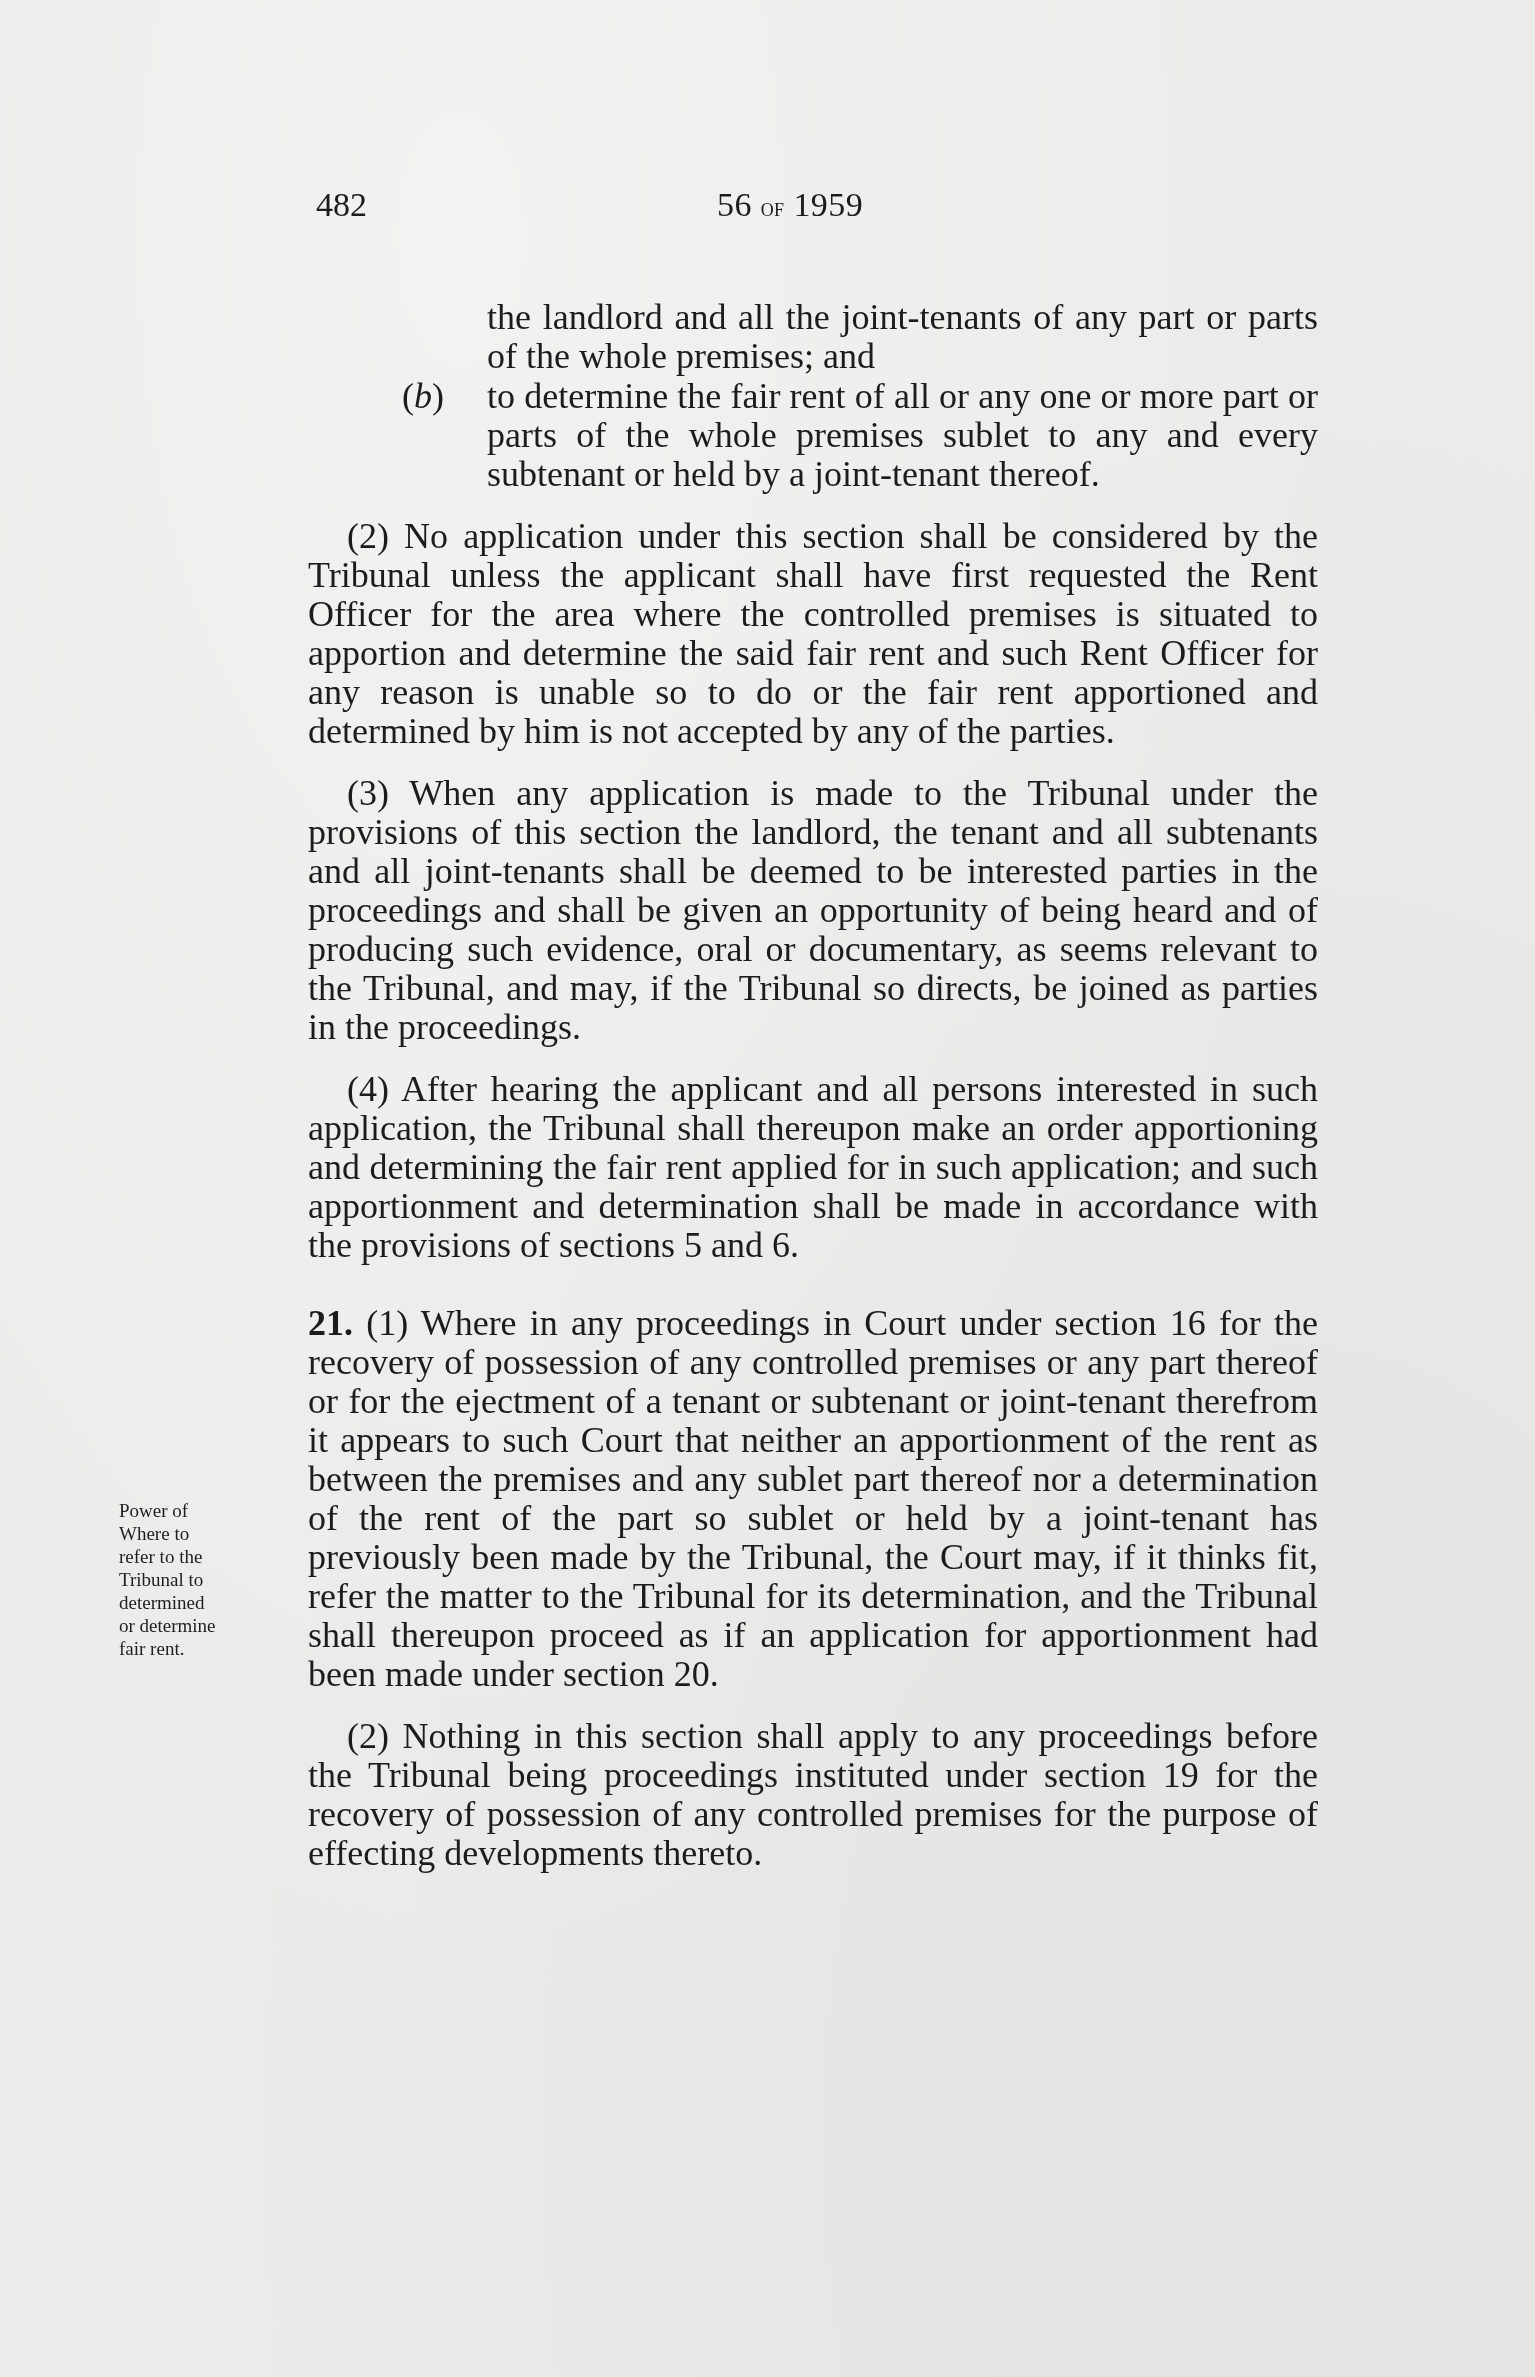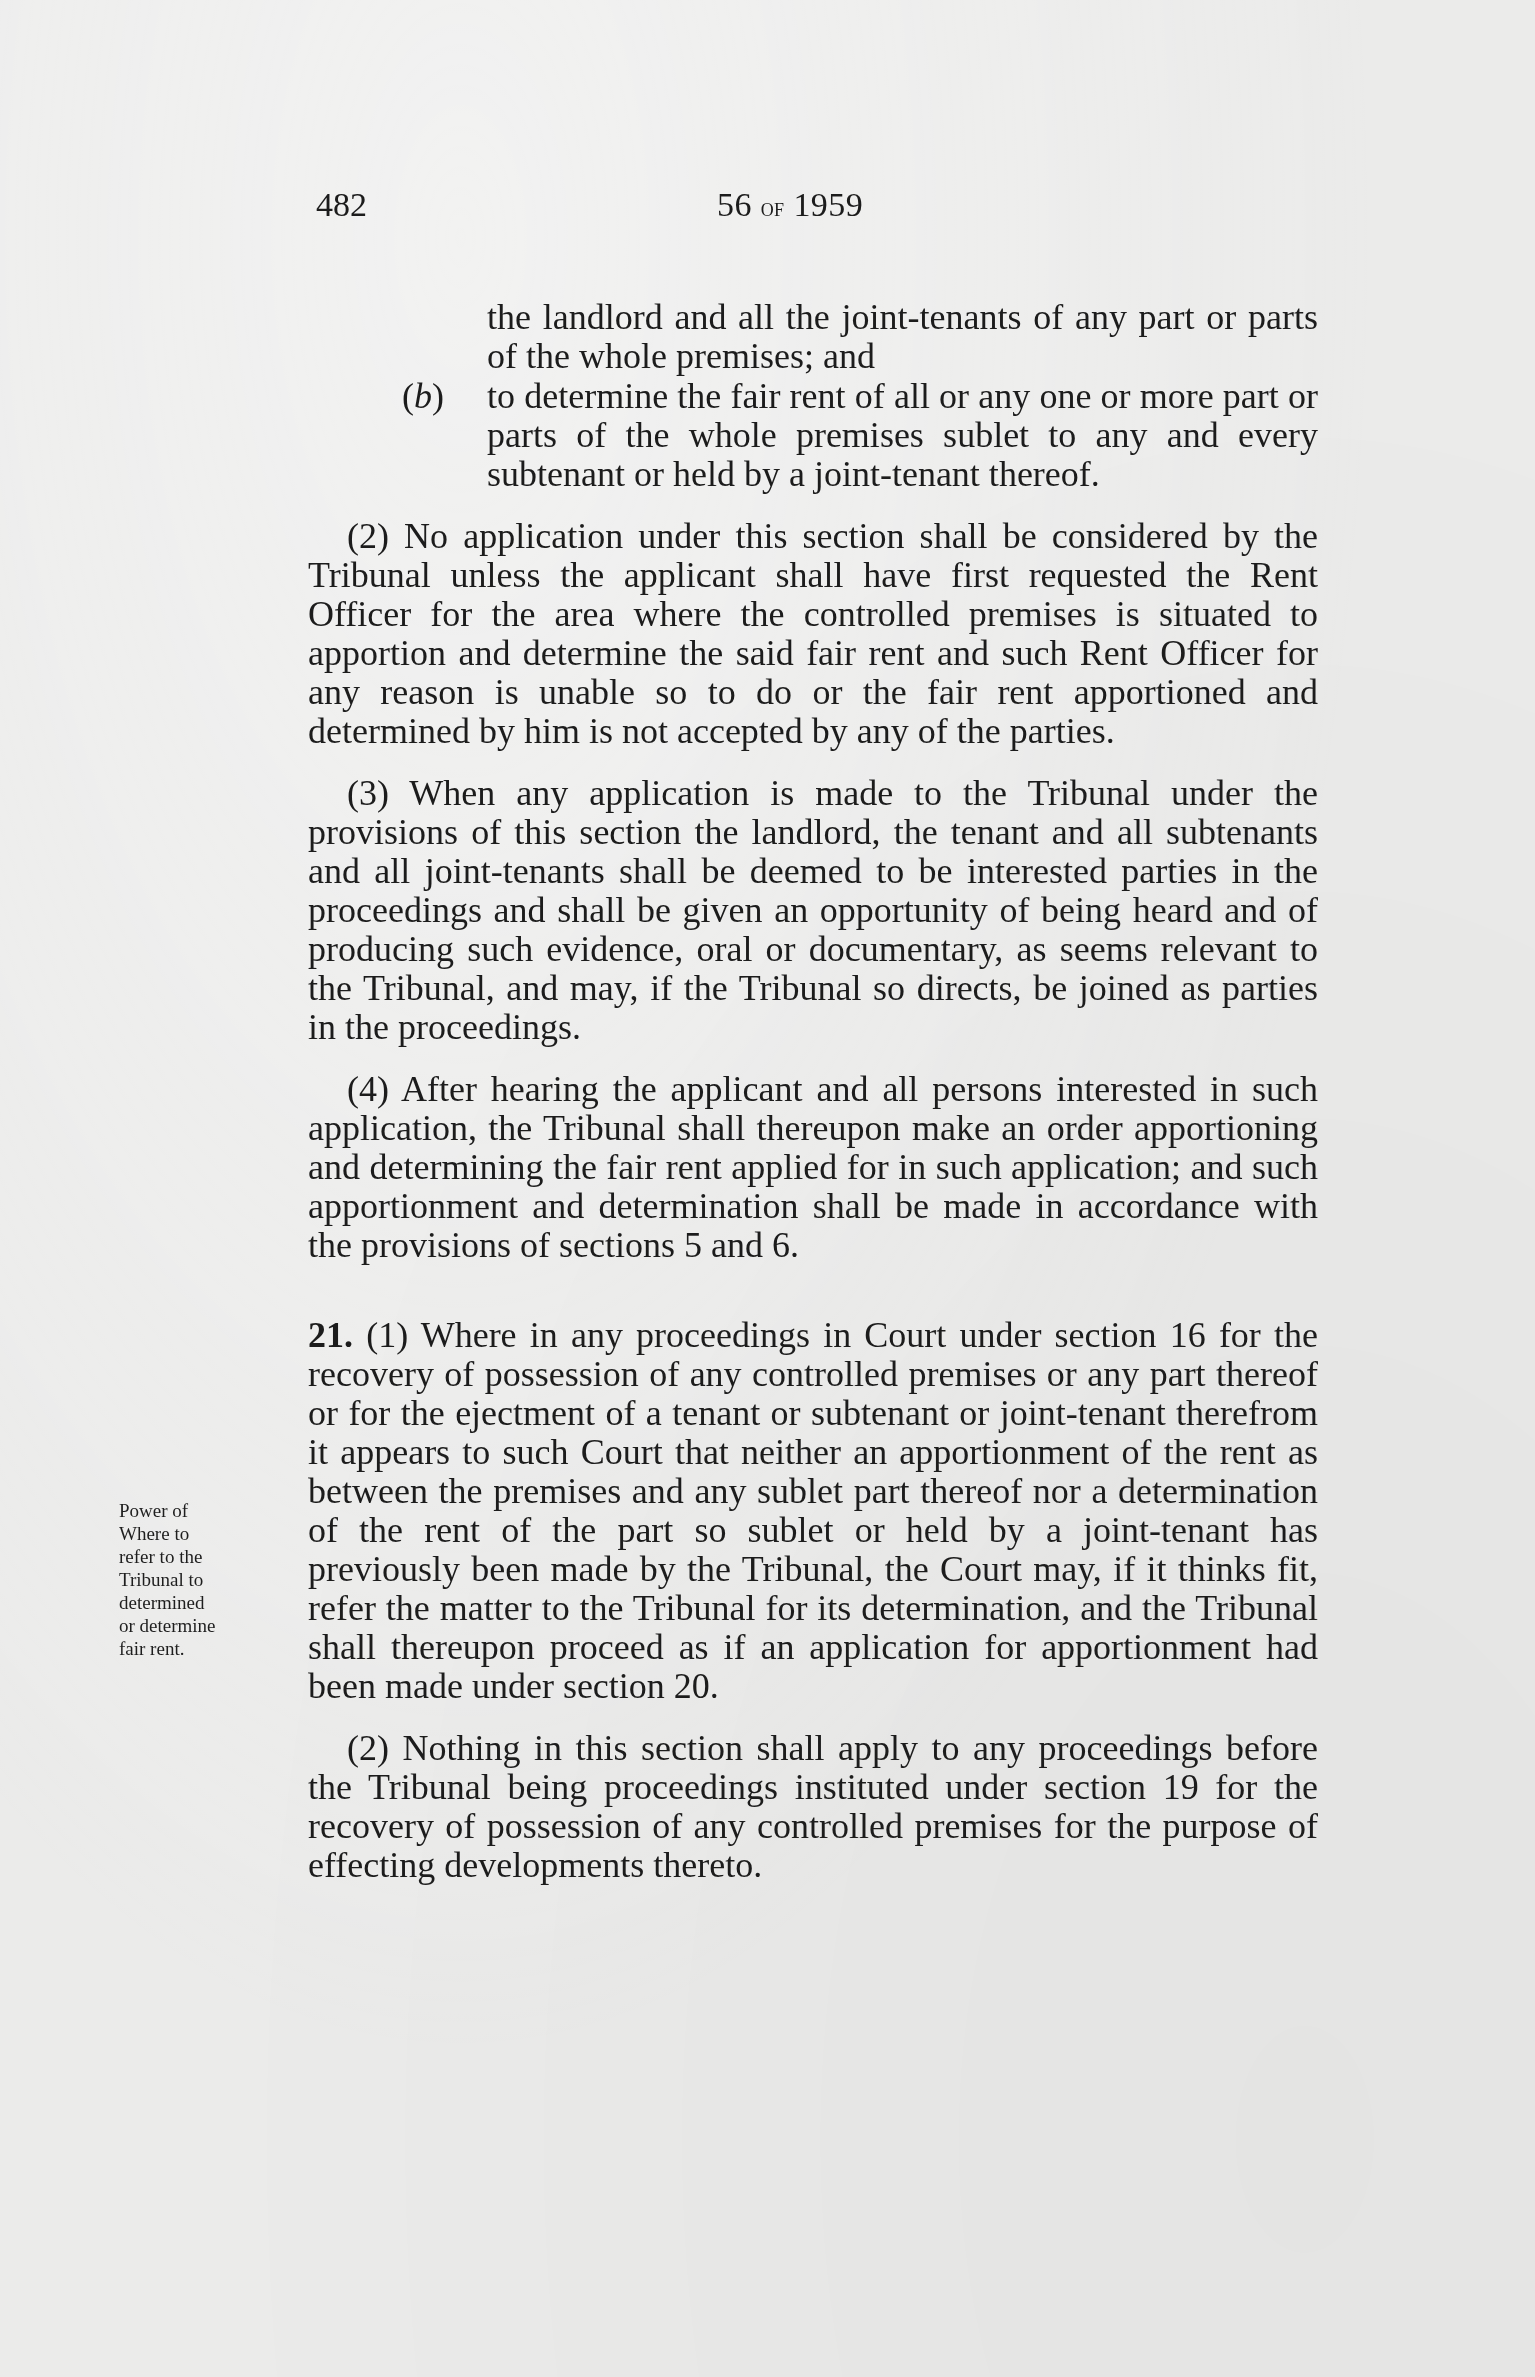--- a/index.html
+++ b/index.html
@@ -84,21 +84,21 @@
     .margin-note {
       position: absolute;
       left: 119px;
       top: 1499px;
       width: 170px;
       font-size: 19px;
       line-height: 23px;
       color: #1e1e1e;
     }
     .margin-note div { white-space: nowrap; }
-    .sec21-block { margin-top: 51px; }
+    .sec21-block { margin-top: 39px; }
   </style>
 </head>
 <body>
 
 <div class="page">
 
   <div class="running-head">
     <span class="page-number">482</span>
     <span class="act-ref"><span>56</span> <span class="sc">OF</span> <span>1959</span></span>
   </div>

